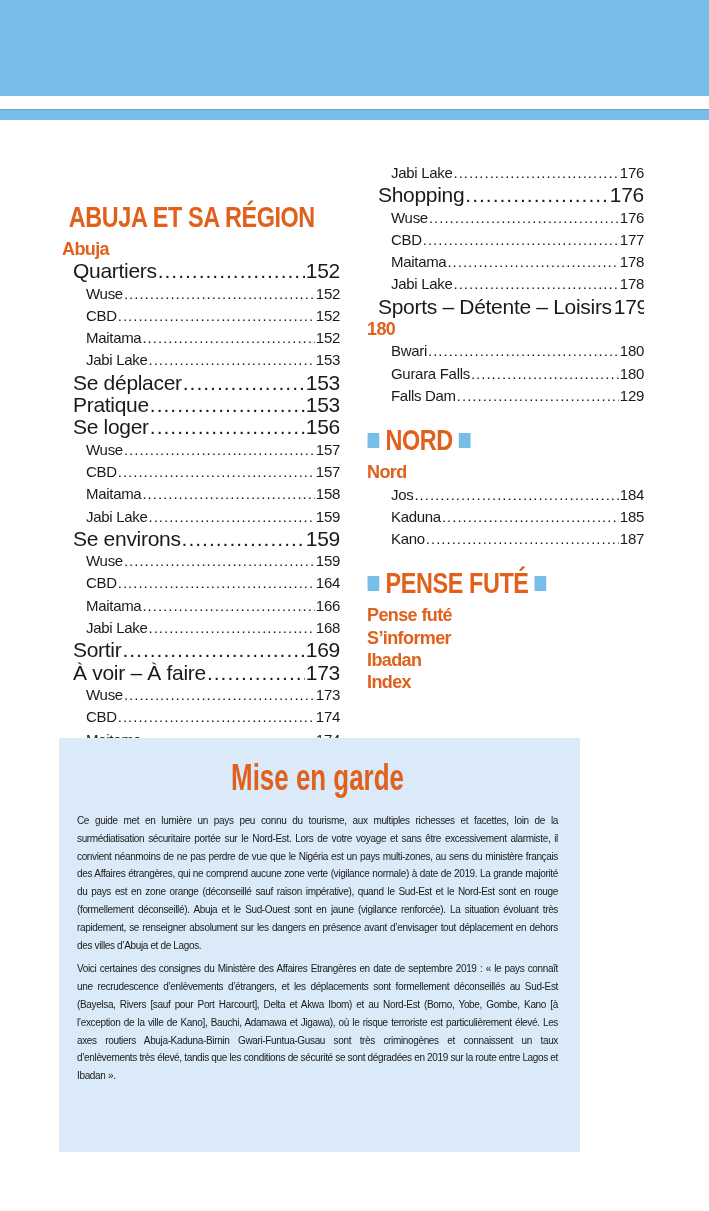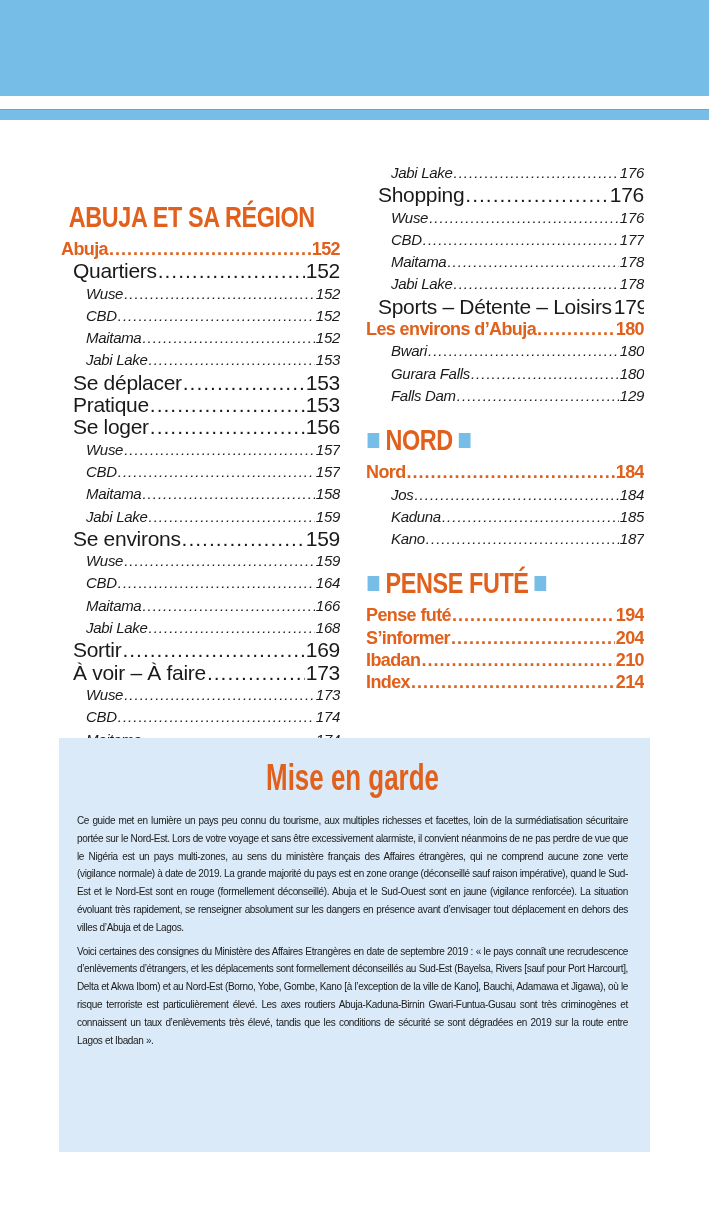--- a/index.html
+++ b/index.html
@@ -25,29 +25,29 @@
 
   .toc-row {
     display: flex; align-items: baseline; height: 22.3px; line-height: 22.3px; font-size: 15px;
     white-space: nowrap; overflow: hidden;
   }
   .toc-row .label { flex: 0 0 auto; }
   .toc-row .dots { flex: 1 1 auto; overflow: hidden; margin: 0 1px; letter-spacing: 1px; }
   .toc-row .dots::after { content: "..................................................................................................................................."; }
   .toc-row .page { flex: 0 0 auto; text-align: center; }
 
-  .lvl-main { font-family: "Liberation Sans", sans-serif; font-weight: bold; color: #e0601c; font-size: 18px; letter-spacing: -0.6px; }
+  .lvl-main { font-family: "Liberation Sans", sans-serif; font-weight: bold; color: #e0601c; font-size: 18px; letter-spacing: -0.6px; flex-direction: column; }
   .lvl-main .label, .lvl-main .page { transform-origin: left; }
   .lvl-1 { padding-left: 12px; font-size: 21px; letter-spacing: -0.3px; }
-  .lvl-2 { padding-left: 25px; font-size: 15px; font-style: italic; letter-spacing: -0.3px; }
+  .lvl-2 { padding-left: 25px; font-size: 15px; letter-spacing: -0.3px; }
 
   .gap-section { height: 14px; }
 
   .warning-box {
-    position: absolute; left: 59px; top: 738px; width: 591px; height: 414px; background: #daeaf8;
+    position: absolute; left: 59px; top: 738px; width: 521px; height: 414px; background: #daeaf8;
     box-sizing: border-box; padding: 20px 22px 0 18px;
   }
   .warning-title {
     text-align: center; color: #e0601c; font-weight: bold; font-size: 36px; height: 46px; line-height: 40px;
     transform: scaleX(0.72); transform-origin: center; margin-bottom: 8px; white-space: nowrap;
   }
   .warning-para {
     font-size: 10px; line-height: 17.8px; text-align: justify; color: #1a1a1a; letter-spacing: -0.35px;
     margin: 0 0 6px 0;
   }
@@ -214,21 +214,20 @@
         <span class="label">Jabi Lake</span>
         <span class="dots"></span>
         <span class="page">178</span>
       </div>
       <div class="toc-row lvl-1">
         <span class="label">Sports – Détente – Loisirs</span>
         <span class="dots"></span>
         <span class="page">179</span>
       </div>
       <div class="toc-row lvl-main">
-        <span class="label">Les environs d’Abuja</span>
         <span class="dots"></span>
         <span class="page">180</span>
       </div>
       <div class="toc-row lvl-2">
         <span class="label">Bwari</span>
         <span class="dots"></span>
         <span class="page">180</span>
       </div>
       <div class="toc-row lvl-2">
         <span class="label">Gurara Falls</span>

